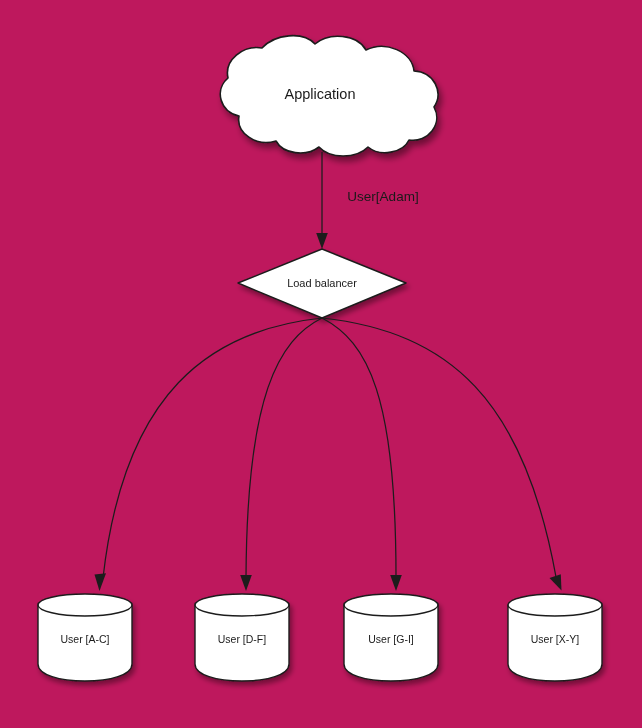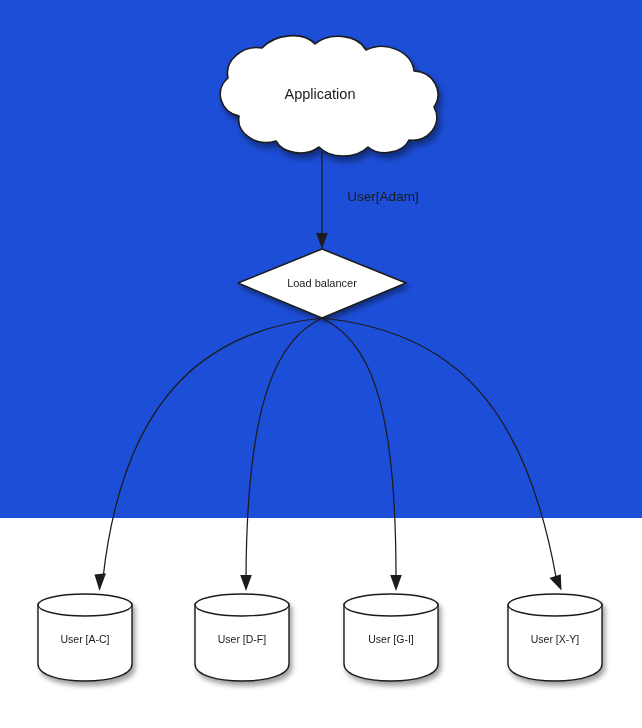--- a/index.html
+++ b/index.html
@@ -10,22 +10,22 @@
   }
   body {
     width: 642px;
     height: 728px;
     font-family: "Liberation Sans", sans-serif;
     overflow: hidden;
   }
   #diagram-canvas {
     position: relative;
     width: 642px;
-    height: 518px;
-    background: #1d4ed8;
+    height: 728px;
+    background: #be185d;
   }
   #diagram-svg {
     position: absolute;
     top: 0;
     left: 0;
     width: 642px;
     height: 728px;
   }
   .node-label {
     font-family: "Liberation Sans", sans-serif;

